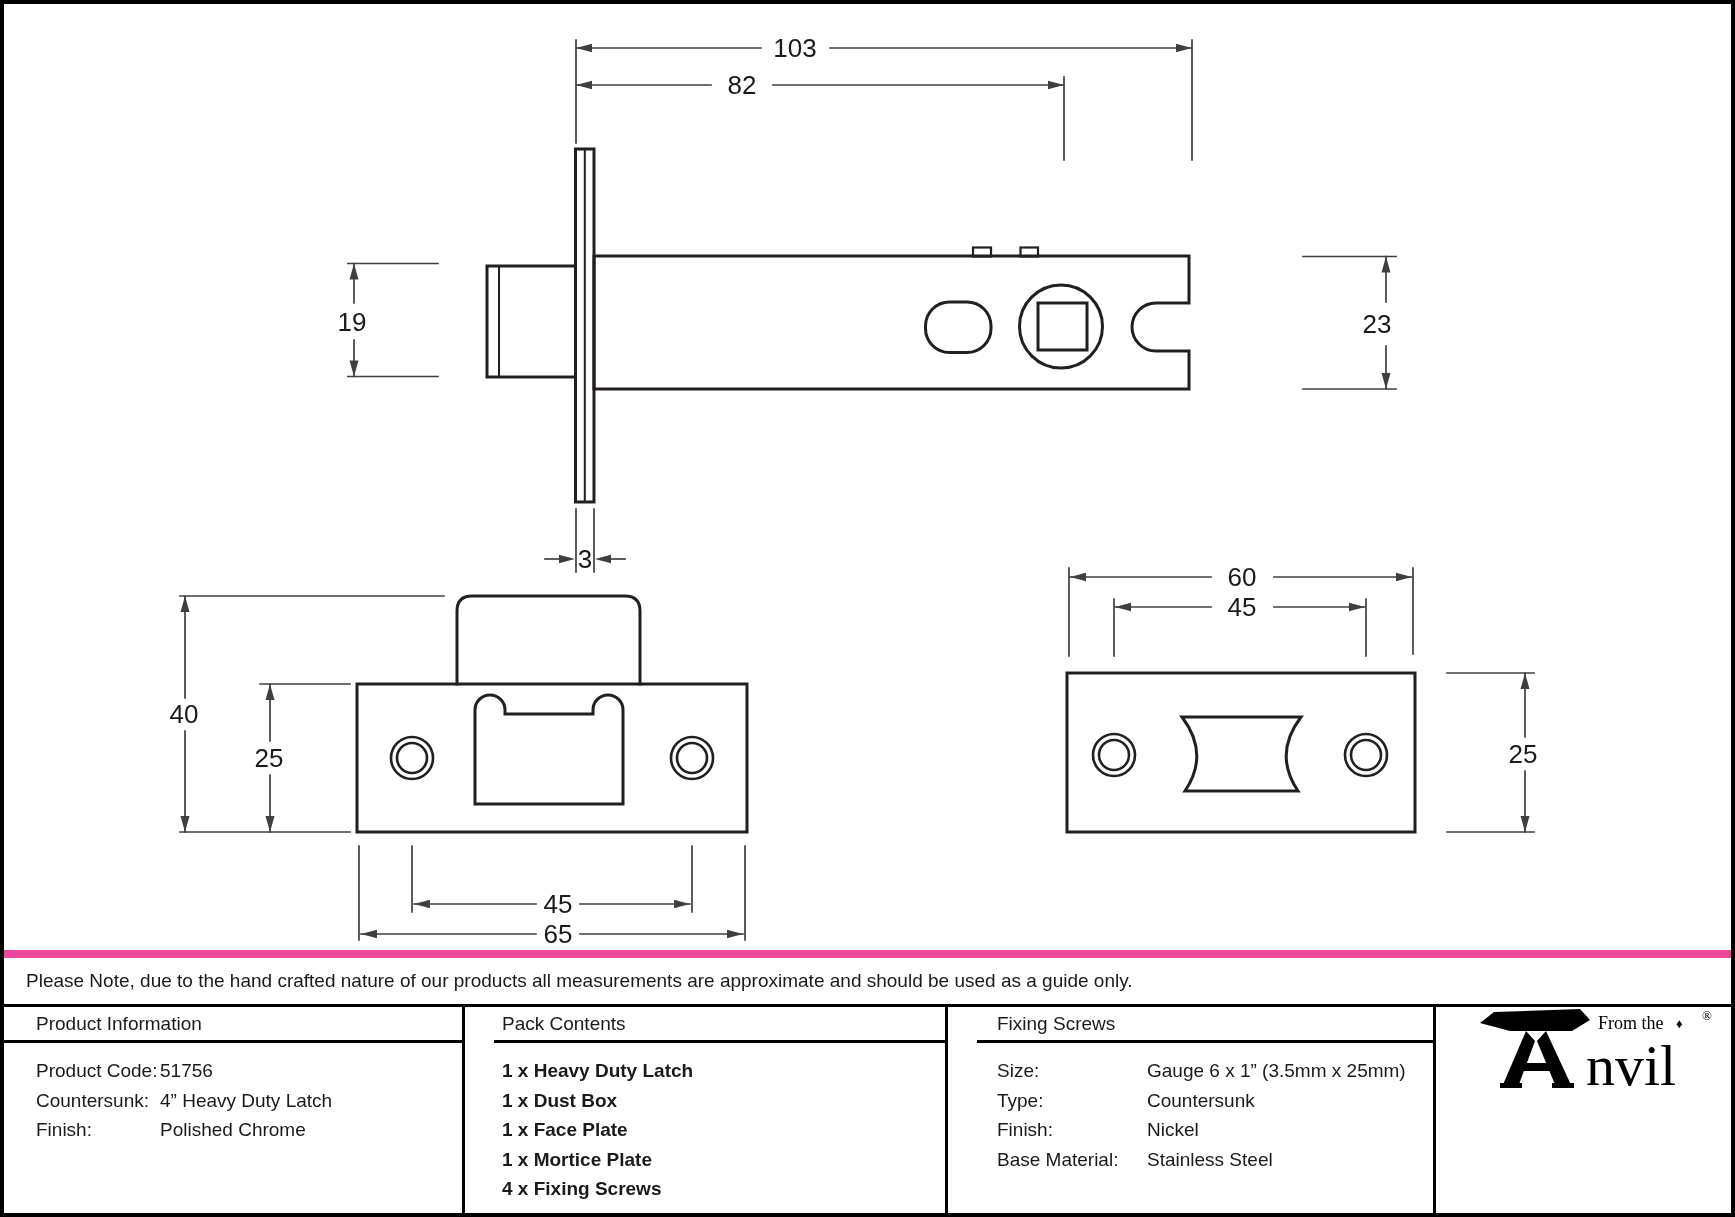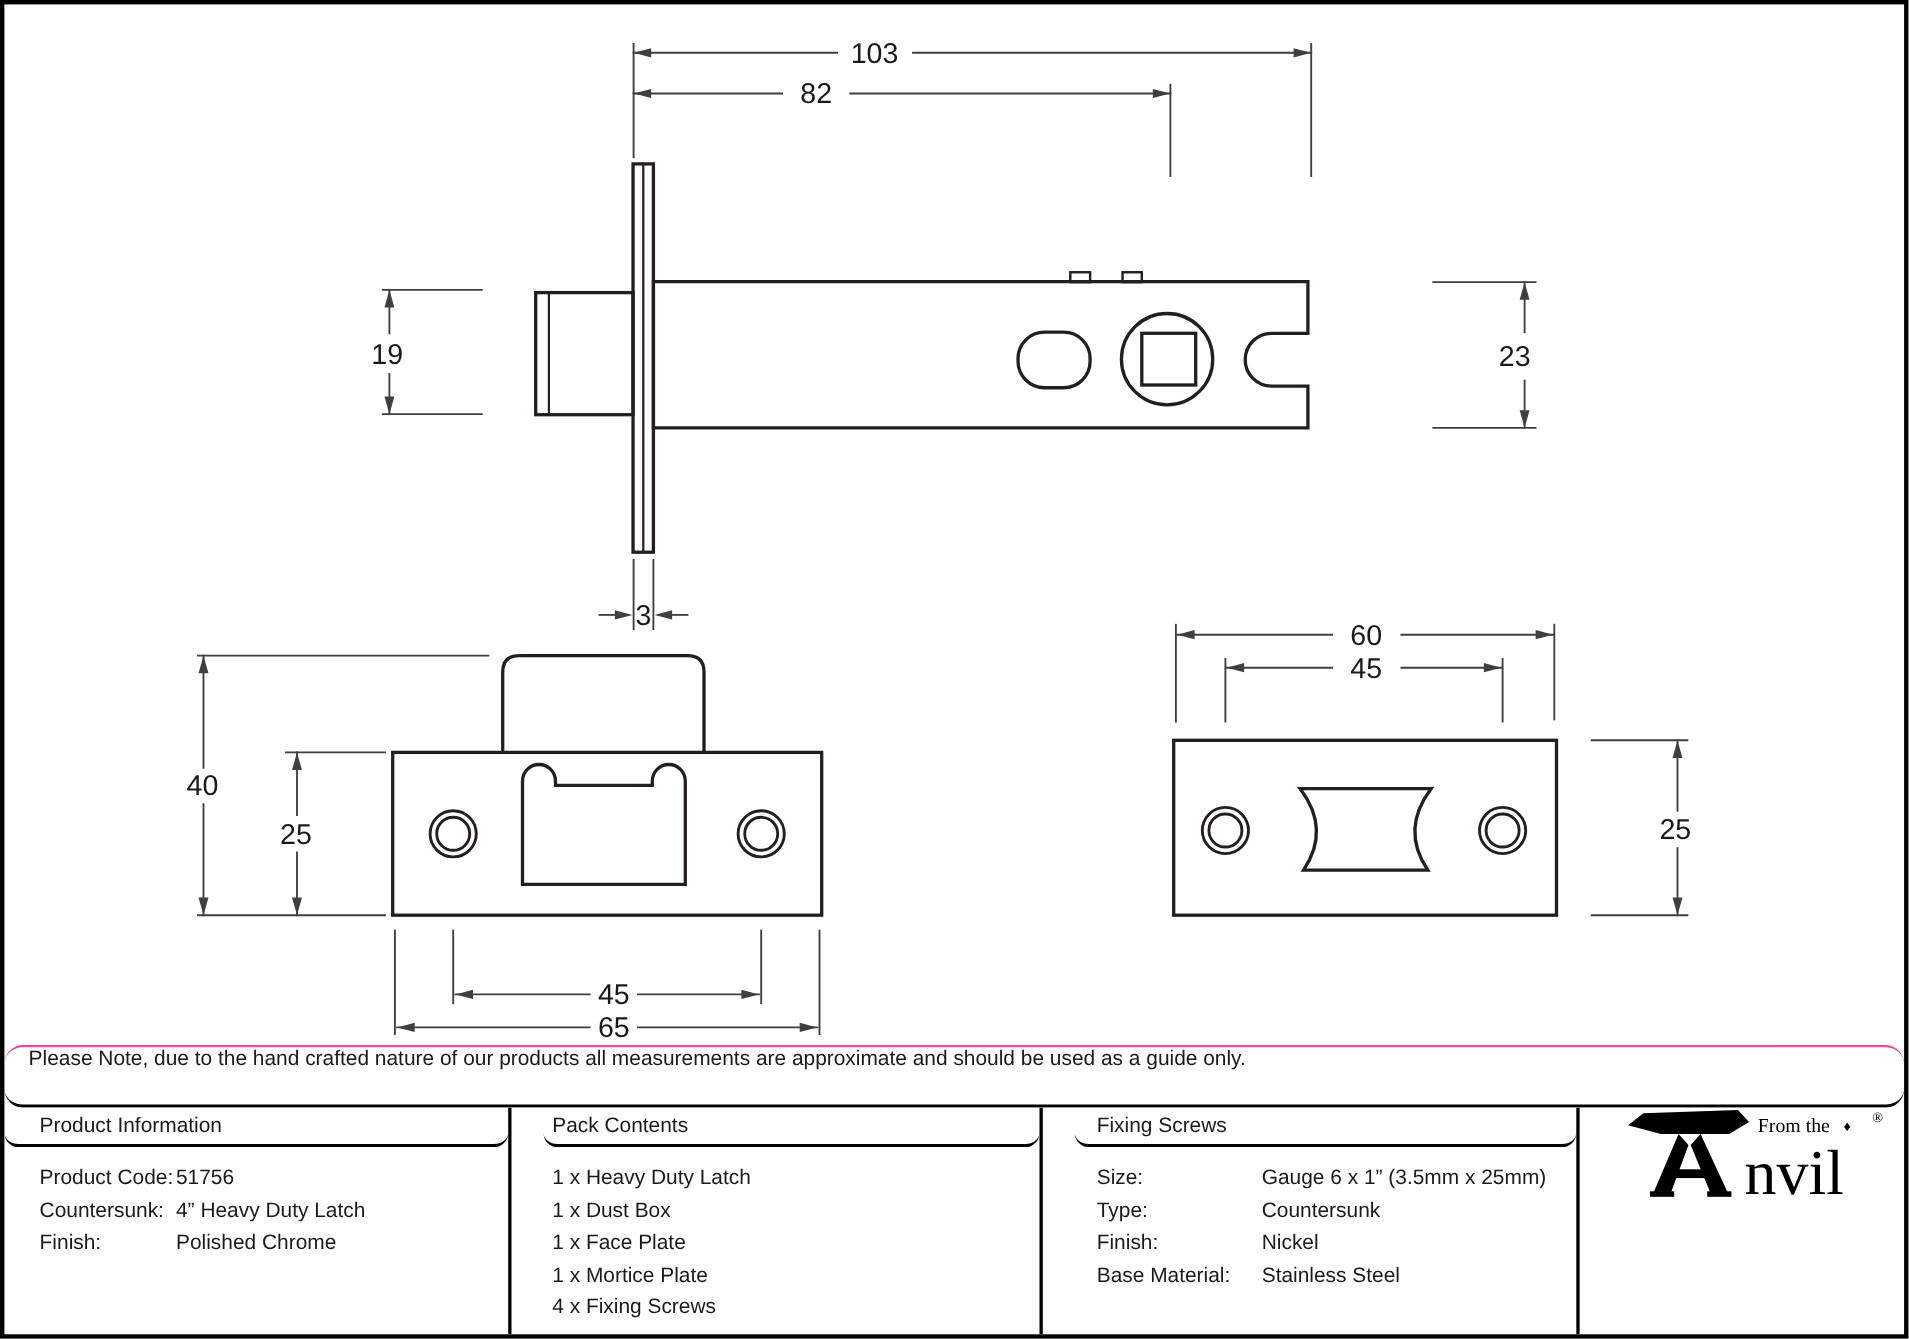--- a/index.html
+++ b/index.html
@@ -5,50 +5,49 @@
   html,body{margin:0;padding:0;background:#888;}
   .sheet{
     position:relative;width:1735px;height:1217px;background:#fff;
     border:4px solid #000;box-sizing:border-box;overflow:hidden;
     font-family:"Liberation Sans",sans-serif;color:#1a1a1a;
   }
   svg text{font-family:"Liberation Sans",sans-serif;}
   .dim-text{font-size:26px;fill:#1a1a1a;text-anchor:middle;}
   .note-bar{
     position:absolute;left:0;right:0;top:946px;height:57px;
-    border-top:2px solid #ec4899;border-bottom:3px solid #000;
-    display:flex;align-items:flex-start;padding-left:22px;box-sizing:border-box;
+    border-top:8px solid #ec4899;border-bottom:3px solid #000;
+    display:flex;align-items:center;padding-left:22px;box-sizing:border-box;
     font-size:19px;
-    border-radius:17px;
   }
   .spec-table{
     position:absolute;left:0;right:0;top:1003px;bottom:0;
     display:flex;box-sizing:border-box;
   }
   .col{box-sizing:border-box;position:relative;}
   .col+.col{border-left:3px solid #000;padding-left:29px;}
   .col-product{width:458px;}
   .col-pack{width:483px;}
   .col-screws{width:488px;}
   .col-logo{flex:1;display:flex;align-items:flex-start;justify-content:center;}
   .col-header{
     height:36px;border-bottom:3px solid #000;display:flex;align-items:center;
-    font-size:19px;box-sizing:border-box;border-radius:13px;
+    font-size:19px;box-sizing:border-box;
   }
   .col-product .col-header{padding-left:32px;}
   .col-pack .col-header{padding-left:8px;}
   .col-screws .col-header{padding-left:20px;}
   .col-body{padding-top:13px;font-size:19px;}
   .col-product .col-body{padding-left:32px;}
   .col-pack .col-body{padding-left:8px;}
   .col-screws .col-body{padding-left:20px;}
   .kv{display:flex;line-height:29.5px;}
   .col-product .kv .k{width:124px;flex:none;}
   .col-screws .kv .k{width:150px;flex:none;}
-  .pack-item{line-height:29.5px;}
+  .pack-item{line-height:29.5px;font-weight:bold;}
   .logo-serif{font-family:"Liberation Serif",serif;}
 </style>
 </head>
 <body>
 
 <div class="sheet">
 
   <svg width="1735" height="946" viewBox="0 0 1735 946" style="position:absolute;top:0;left:0;" xmlns="http://www.w3.org/2000/svg">
 
     <g stroke-linecap="square">

